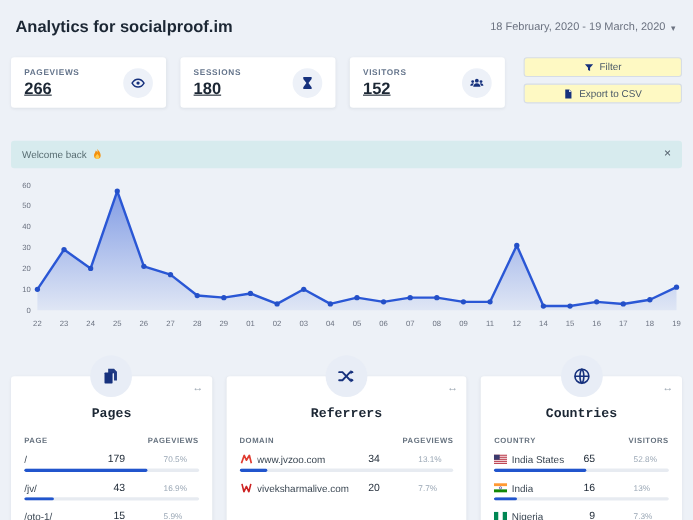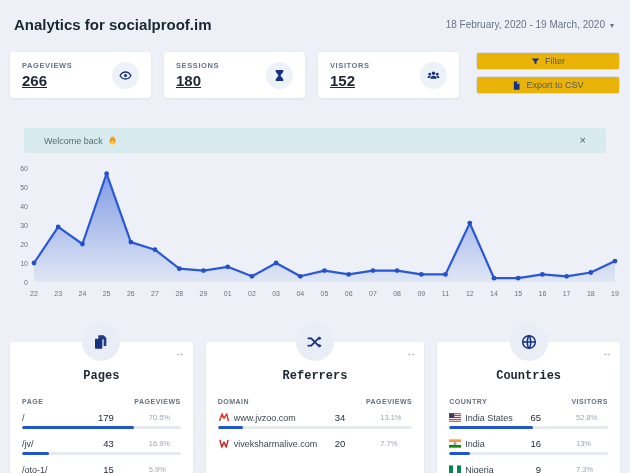--- a/index.html
+++ b/index.html
@@ -16,27 +16,27 @@
   .stat-card { width:141px; height:46px; background:#fff; border-radius:3px;
     box-shadow:0 1px 3px rgba(15,23,42,.07); padding:7px 12px;
     display:flex; justify-content:space-between; align-items:center; }
   .stat-label { font-size:7.5px; letter-spacing:.6px; color:#64748b; font-weight:700; }
   .stat-value { font-size:15px; font-weight:700; color:#1c2734; margin-top:2px;text-decoration:underline; }
   .stat-icon-wrap { width:27px; height:27px; border-radius:50%; background:#edf1f8;
     display:flex; align-items:center; justify-content:center; color:#16317d; }
   .stat-icon-wrap svg { width:13px; height:13px; }
 
   .actions { margin-left:auto; width:144px; display:flex; flex-direction:column; gap:6px; }
-  .btn { height:18px; background:#eab308; border:1px solid #d6dde6; border-radius:3px;
+  .btn { height:18px; background:#fef9c3; border:1px solid #d6dde6; border-radius:3px;
     font-size:9px; color:#4b5a68; display:flex; align-items:center; justify-content:center;
     gap:5px; cursor:pointer; font-family:inherit; }
   .btn svg { width:9px; height:9px; color:#16317d; }
 
-  .banner { margin:30px 24px 0; height:25px; background:#d7ebee; border-radius:3px;
-    display:flex; align-items:center; justify-content:space-between; padding:0 20px;
+  .banner { margin:30px 10px 0; height:25px; background:#d7ebee; border-radius:3px;
+    display:flex; align-items:center; justify-content:space-between; padding:0 10px;
     font-size:9px; color:#586d72; }
   .banner-left { display:flex; align-items:center; gap:5px; }
   .banner-close { color:#53606c; font-size:11px; cursor:pointer; line-height:1; }
   .flame svg { width:9px; height:11px; display:block; }
 
   .chart-wrap { margin:8px 10px 0; height:140px; }
 
   .panels-row { display:flex; gap:13px; margin:41px 10px 0; }
   .panel { flex:1; position:relative; background:#fff; border-radius:3px;
     box-shadow:0 1px 3px rgba(15,23,42,.07); height:190px; }

